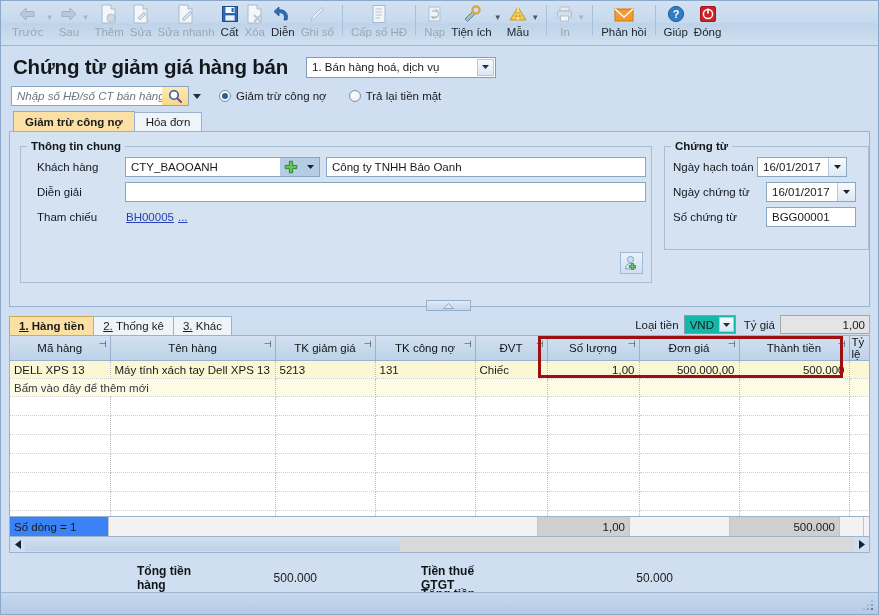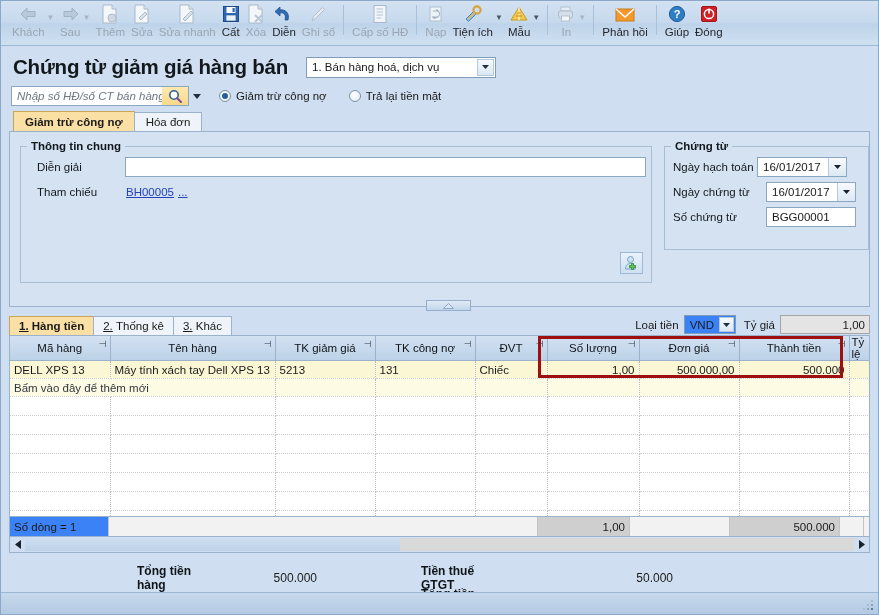--- a/index.html
+++ b/index.html
@@ -246,21 +246,21 @@
     background: #eef4fa; margin-right: -1px;
   }
   .stab.active { background: #fbe0a6; font-weight: bold; border-color: #c9a556; }
   .stab u { text-decoration: underline; }
   #currwrap {
     position: absolute; right: 0; bottom: 1px;
     display: flex; align-items: center;
   }
   #currwrap .lab { font-size: 11.5px; margin-right: 5px; }
   #currsel {
-    width: 52px; height: 19px; background: #3b82f6;
+    width: 52px; height: 19px; background: #14b8a6;
     border: 1px solid #7f9db9;
     display: flex; align-items: center;
     font-size: 11.5px; padding-left: 5px;
     position: relative; margin-right: 8px;
   }
   #currsel .ddbtn {
     position: absolute; right: 1px; top: 1px;
     width: 15px; height: 15px;
     background: linear-gradient(to bottom,#f6fafd,#dae7f3);
     border: 1px solid #b4c9de;
@@ -388,21 +388,21 @@
 <body>
 
 <div id="toolbar">
 
   <div class="tb-item disabled">
     <span class="tb-ico">
       <svg width="21" height="18" viewBox="0 0 21 18">
           <path d="M9 3 L3 9 L9 15 L9 11.5 L17 11.5 L17 6.5 L9 6.5 Z" fill="#b9c9da" stroke="#9fb2c6" stroke-width="1"></path>
         </svg>
     </span>
-    <span class="tb-lbl">Khách</span>
+    <span class="tb-lbl">Trước</span>
   </div>
   <div class="tb-caret dis">▼</div>
 
   <div class="tb-item disabled">
     <span class="tb-ico">
       <svg width="21" height="18" viewBox="0 0 21 18">
           <path d="M12 3 L18 9 L12 15 L12 11.5 L4 11.5 L4 6.5 L12 6.5 Z" fill="#b9c9da" stroke="#9fb2c6" stroke-width="1"></path>
         </svg>
     </span>
     <span class="tb-lbl">Sau</span>
@@ -628,20 +628,39 @@
   <div class="tab">
     <span>Hóa đơn</span>
   </div>
 </div>
 
 <div id="panelarea">
 
   <fieldset class="grp" id="grp-general">
     <legend>Thông tin chung</legend>
 
+    <div class="frow">
+      <div class="flbl">Khách hàng</div>
+      <div class="finput" style="width:195px;">
+        <span>CTY_BAOOANH</span>
+        <span class="plusbtn">
+          <svg width="14" height="14" viewBox="0 0 14 14">
+              <path d="M5.4 1.2 H8.6 V5.4 H12.8 V8.6 H8.6 V12.8 H5.4 V8.6 H1.2 V5.4 H5.4 Z" fill="#63c45a" stroke="#2f8a2c" stroke-width="1"></path>
+            </svg>
+        </span>
+        <span class="ddcaret">
+          <svg width="7" height="4" viewBox="0 0 7 4">
+              <path d="M0 0 L7 0 L3.5 4 Z" fill="#16222e"></path>
+            </svg>
+        </span>
+      </div>
+      <div class="finput" style="width:320px; margin-left:6px;">
+        <span>Công ty TNHH Bảo Oanh</span>
+      </div>
+    </div>
 
     <div class="frow">
       <div class="flbl">Diễn giải</div>
       <div class="finput" style="width:521px;">
         <span></span>
       </div>
     </div>
 
 
     <div class="frow">

